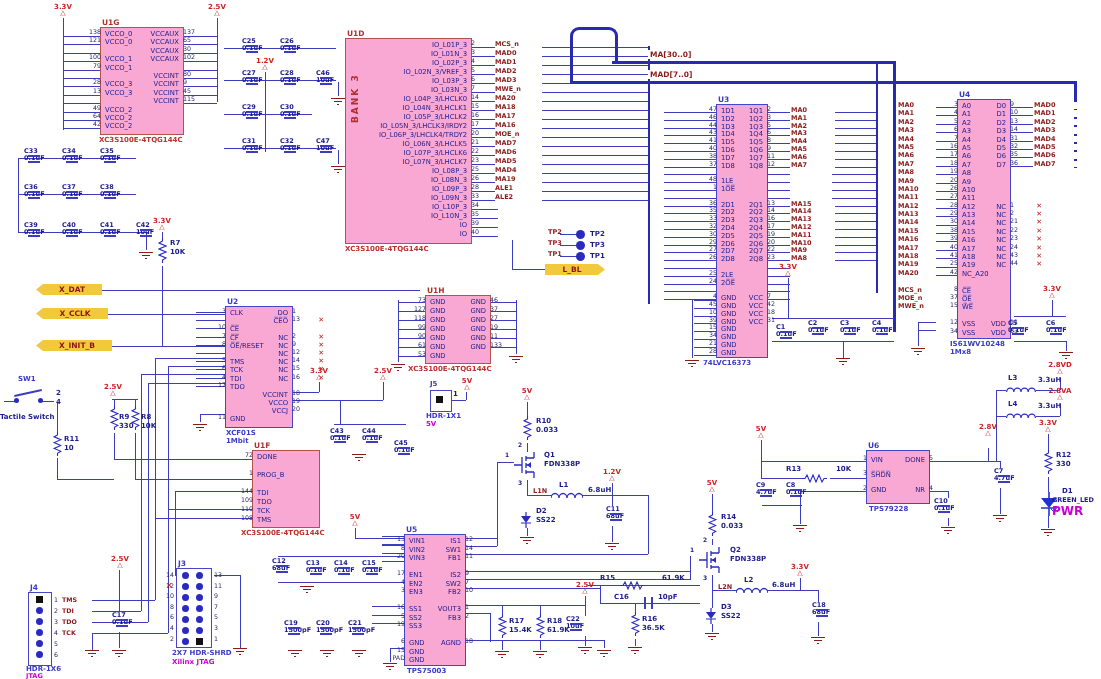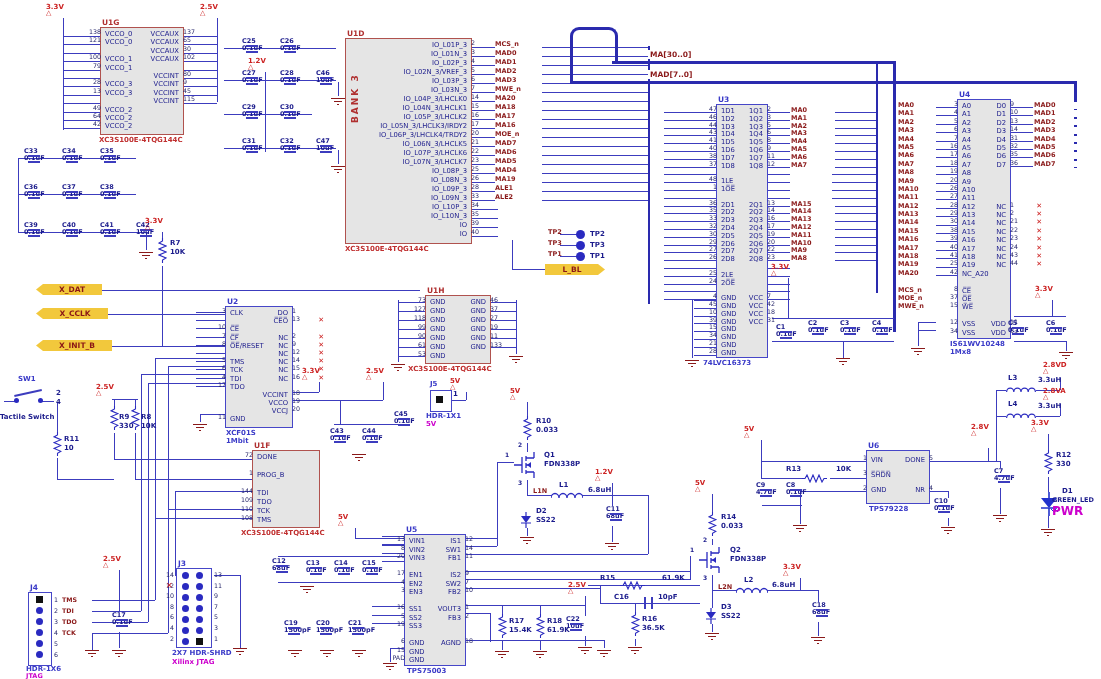--- a/index.html
+++ b/index.html
@@ -2,39 +2,39 @@
 <html><head>
 <meta charset="utf-8">
 <style>
 html,body{margin:0;padding:0;background:#e8e8e8}
 .sch{position:relative;width:1101px;height:679px;background:#ffffff;overflow:hidden;
  font-family:"DejaVu Sans","Liberation Sans",sans-serif;}
 .w{position:absolute;background:#3c3cbe;z-index:1}
 .bus{position:absolute;background:#2a2aae;z-index:1}
 .hook{position:absolute;border:3px solid #2a2aae;border-bottom:none;border-radius:9px 9px 0 0;z-index:1}
 .comb{position:absolute;z-index:0;background-image:repeating-linear-gradient(to bottom,#3c3cbe 0 1px,transparent 1px var(--p,8.4px))}
-.chip{position:absolute;background:#e5e5e5;z-index:2}
+.chip{position:absolute;background:#f9a8d4;z-index:2}
 .mchip{border:1.4px solid #b0524e}
 .bchip{border:1.4px solid #4646c8}
 .cref{position:absolute;top:-10px;left:1px;font-size:7.5px;font-weight:bold;white-space:nowrap}
 .ref-r{color:#b03030}.ref-b{color:#3a3ac8}
 .cpart{position:absolute;font-size:7px;font-weight:bold;white-space:nowrap;z-index:3}
 .part-r{color:#c03030}.part-b{color:#3a3ac8}
 .col{position:absolute;left:4px;right:4px;top:3px}
 .prow{position:relative;white-space:nowrap;font-size:6.8px;color:#1b1b8c;line-height:1}
 .u1g .prow{height:8.4px}.u1d .prow{height:9px}.u3 .prow{height:7.8px}.u4 .prow{height:8.4px}
 .u2 .prow{height:8.2px}.u1f .prow{height:9px}.u1h .prow{height:9px}.u5 .prow{height:8.5px}.u6 .prow{height:15px}
 .rl{text-align:left}.rr{text-align:right}
 .pn{position:absolute;top:-2px;font-size:6.3px;color:#26266a;font-weight:normal}
 .pnl{left:-26px;width:22px;text-align:right}
 .pnr{right:-26px;width:22px;text-align:left}
 .nl{position:absolute;left:-64px;top:-1px;width:36px;text-align:left;color:#8b1a1a;font-weight:bold;font-size:6.5px;background:#fff;z-index:2}
 .nr2{position:absolute;right:-72px;top:-1px;width:44px;text-align:left;color:#8b1a1a;font-weight:bold;font-size:6.5px;background:#fff;z-index:2}
 .ncx{position:absolute;right:-36px;top:-1px;color:#cc2020;font-size:7px}
-.pwr{position:absolute;width:34px;text-align:left;color:#cc2222;font-size:7px;font-weight:bold;z-index:3;line-height:1}
+.pwr{position:absolute;width:34px;text-align:center;color:#cc2222;font-size:7px;font-weight:bold;z-index:3;line-height:1}
 .pwr .g{display:block;font-size:7px;line-height:5px;color:#cc2222}
 .gnd{position:absolute;width:14px;height:9px;z-index:3}
 .gnd::before{content:"";position:absolute;left:0;right:0;top:0;border-top:1.6px solid #8b1a1a}
 .gnd::after{content:"";position:absolute;left:3px;right:3px;top:3px;border-top:1.6px solid #8b1a1a}
 .gnd i{position:absolute;left:6px;right:6px;top:6px;border-top:1.6px solid #8b1a1a}
 .cap{position:absolute;z-index:3;font-size:6.5px;color:#1b1b8c;width:34px;line-height:1;font-weight:bold}
 .cap .r{display:block;line-height:7px}
 .cap .sym{display:block;width:12px;height:4px;border-top:2px solid #3c3cbe;border-bottom:2px solid #3c3cbe;margin:0 0 1px 4px}
 .cap .v{display:block;line-height:7px;white-space:nowrap}
 .caph{position:absolute;width:5px;height:12px;border-left:2px solid #3c3cbe;border-right:2px solid #3c3cbe;z-index:3}
@@ -560,21 +560,21 @@
  <div class="cap" style="left:330px;top:428px">
       <span class="r">C43</span>
       <i class="sym"></i>
       <span class="v">0.1uF</span>
     </div>
  <div class="cap" style="left:362px;top:428px">
       <span class="r">C44</span>
       <i class="sym"></i>
       <span class="v">0.1uF</span>
     </div>
- <div class="cap" style="left:394px;top:411px">
+ <div class="cap" style="left:394px;top:440px">
       <span class="r">C45</span>
       <i class="sym"></i>
       <span class="v">0.1uF</span>
     </div>
  <div class="gnd" style="left:352px;top:454px">
       <i></i>
     </div>
 
  <div class="chip mchip u1f" style="left:252px;top:450px;width:66px;height:76px">
   <div class="cref ref-r">U1F</div>

